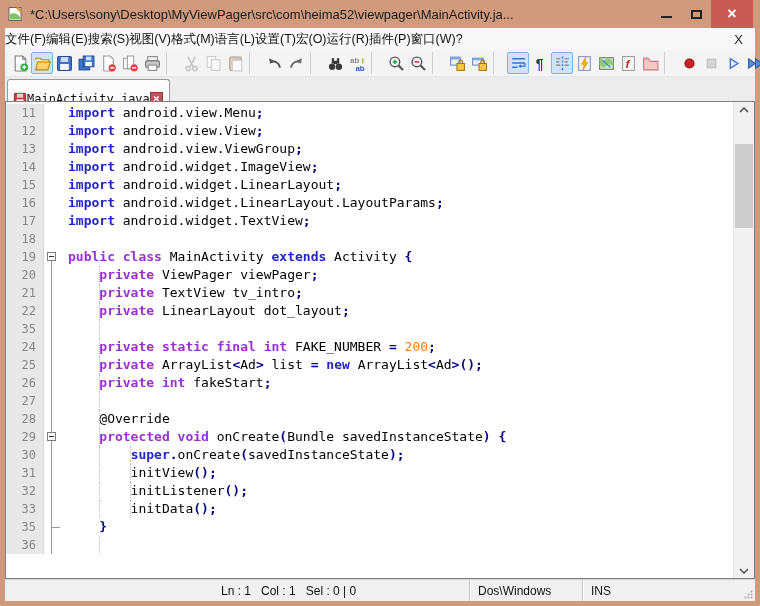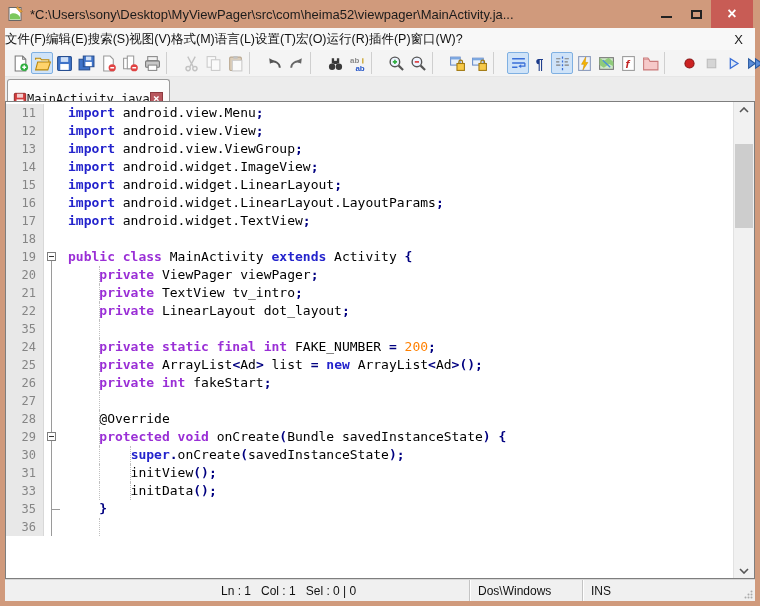--- a/index.html
+++ b/index.html
@@ -478,20 +478,27 @@
             <span class="code"><span class="guide" style="left: 39.2px;"></span><span class="guide" style="left: 70.4px;"></span><span class="tok-pl">        </span><span class="tok-kb">super</span><span class="tok-op">.</span><span class="tok-pl">onCreate</span><span class="tok-op">(</span><span class="tok-pl">savedInstanceState</span><span class="tok-op">);</span></span>
           </div>
           <div class="row">
             <span class="ln">31</span>
             <span class="fold">
               <span class="vl"></span>
             </span>
             <span class="code"><span class="guide" style="left: 39.2px;"></span><span class="guide" style="left: 70.4px;"></span><span class="tok-pl">        initView</span><span class="tok-op">();</span></span>
           </div>
           <div class="row">
+            <span class="ln">32</span>
+            <span class="fold">
+              <span class="vl"></span>
+            </span>
+            <span class="code"><span class="guide" style="left: 39.2px;"></span><span class="guide" style="left: 70.4px;"></span><span class="tok-pl">        initListener</span><span class="tok-op">();</span></span>
+          </div>
+          <div class="row">
             <span class="ln">33</span>
             <span class="fold">
               <span class="vl"></span>
             </span>
             <span class="code"><span class="guide" style="left: 39.2px;"></span><span class="guide" style="left: 70.4px;"></span><span class="tok-pl">        initData</span><span class="tok-op">();</span></span>
           </div>
           <div class="row">
             <span class="ln">35</span>
             <span class="fold">
               <span class="vl"></span>

